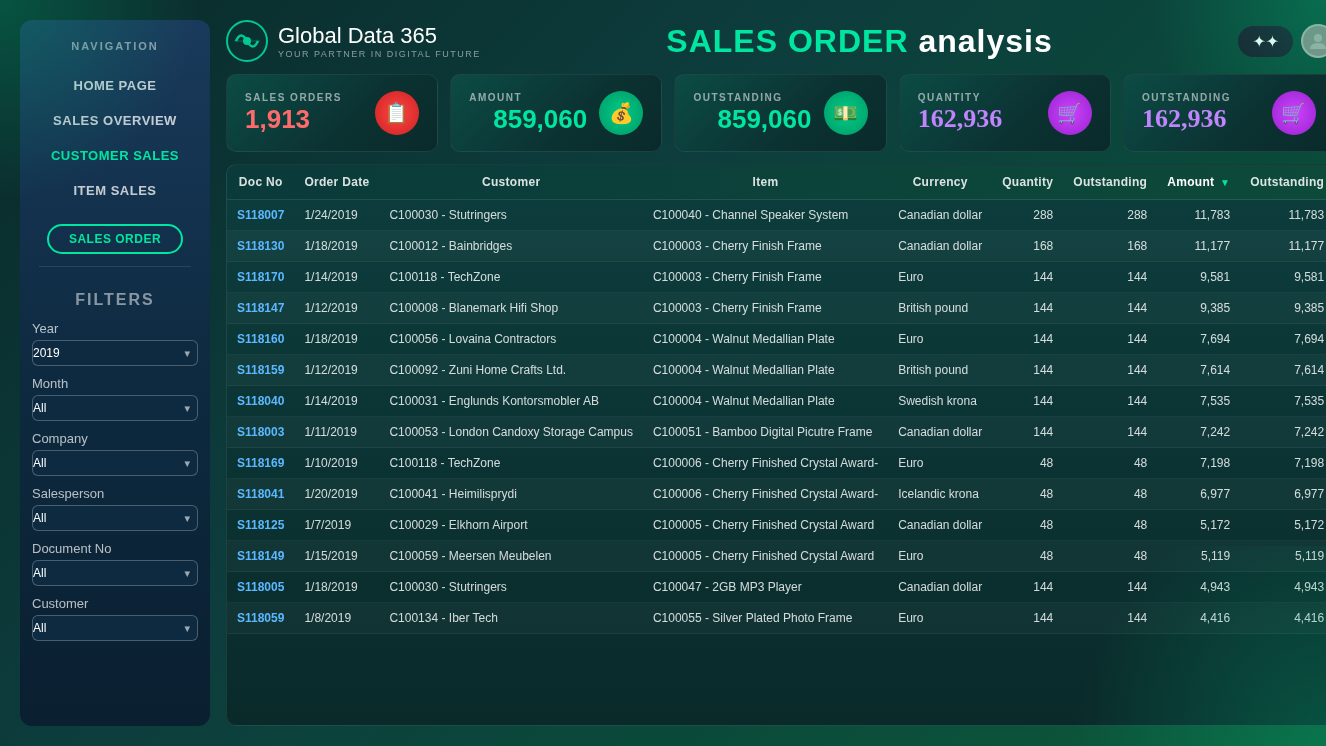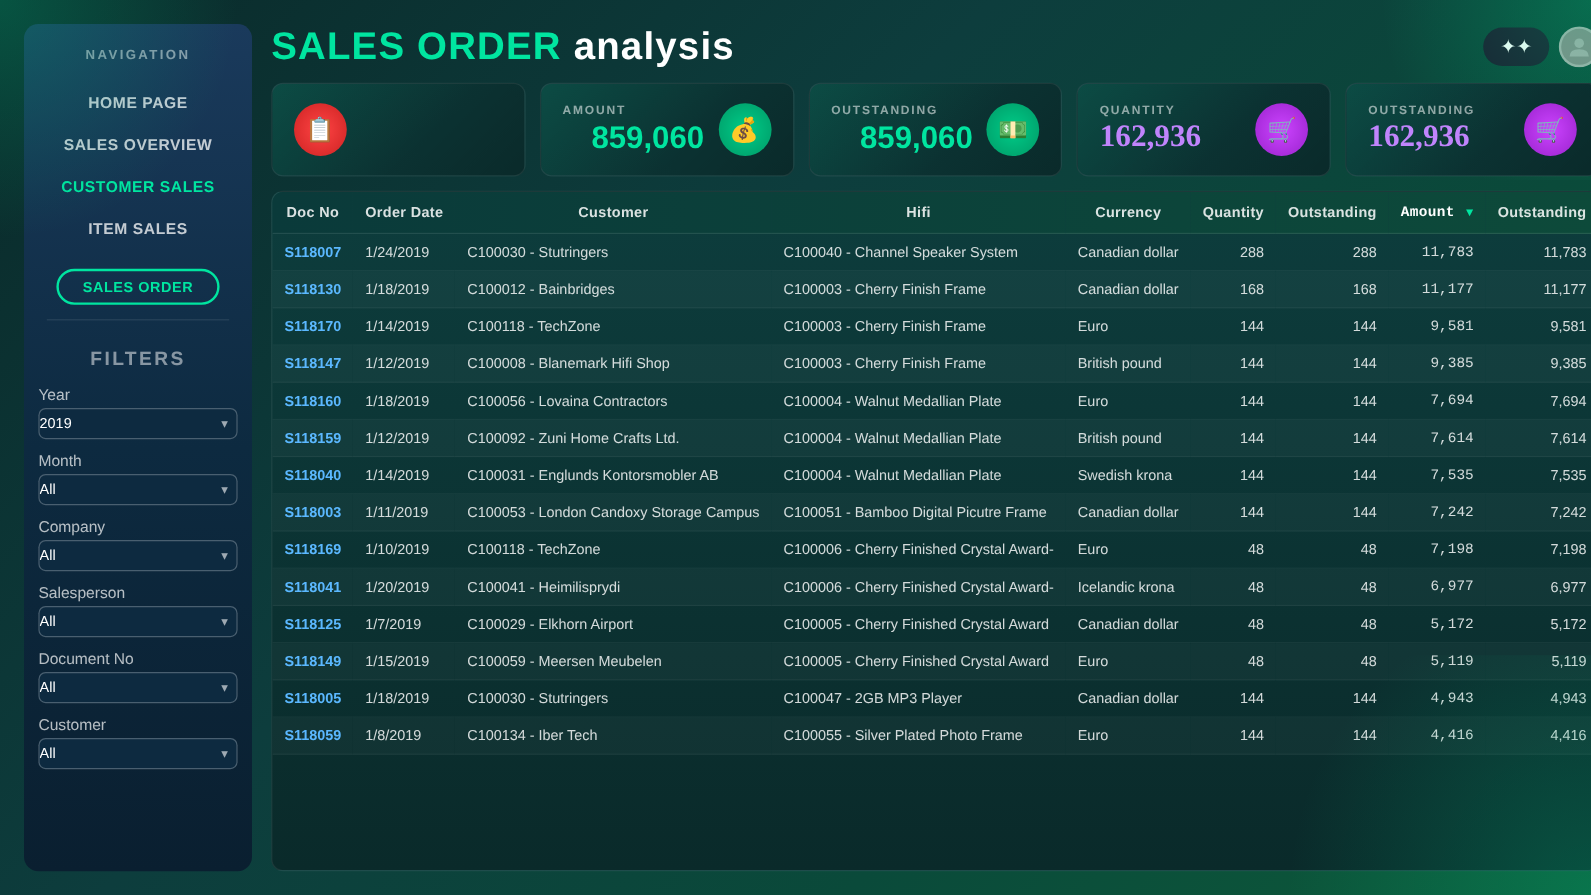--- a/index.html
+++ b/index.html
@@ -359,21 +359,21 @@
       text-align: center;
     }
 
     .col-docno { width: 72px; }
     .col-date { width: 85px; }
     .col-customer { width: 220px; }
     .col-item { width: 240px; }
     .col-currency { width: 120px; }
     .col-qty { width: 70px; text-align: right; }
     .col-outstanding { width: 90px; text-align: right; }
-    .col-amount { width: 80px; text-align: right; font-family: Liberation Mono, monospace; }
+    .col-amount { width: 80px; text-align: right; }
     .col-outstanding2 { width: 90px; text-align: right; }
   </style>
 </head>
 <body>
 
 <div class="bg-decor-tl"></div>
 <div class="bg-decor-tr"></div>
 <div class="bg-decor-br"></div>
 
 <div class="main-container">
@@ -445,38 +445,56 @@
         <select>
           <option>All</option>
         </select>
       </div>
     </div>
   </div>
 
   <div class="content">
 
     <div class="header">
+      <div class="logo-area">
+        <svg class="logo-icon" viewBox="0 0 42 42">
+          <circle cx="21" cy="21" r="20" fill="none" stroke="#00c896" stroke-width="2"></circle>
+          <path d="M10 21 Q15 10 21 21 Q27 32 32 21" fill="none" stroke="#00c896" stroke-width="2.5"></path>
+          <circle cx="21" cy="21" r="4" fill="#00c896"></circle>
+          <path d="M8 21 H34" stroke="rgba(0,200,150,0.4)" stroke-width="1"></path>
+        </svg>
+        <div class="logo-text">
+          <div class="logo-title">
+            <span>Global Data</span><span style="color:#fff"> 365</span>
+          </div>
+          <div class="logo-sub">YOUR PARTNER IN DIGITAL FUTURE</div>
+        </div>
+      </div>
 
       <div class="page-title">
         <span class="highlight">SALES ORDER</span><span> analysis</span>
       </div>
 
       <div class="header-actions">
         <button class="sparkle-btn">✦✦</button>
         <div class="avatar-btn">
           <svg width="20" height="20" viewBox="0 0 20 20">
             <circle cx="10" cy="7" r="4" fill="#aaa"></circle>
             <path d="M2 18 Q2 12 10 12 Q18 12 18 18" fill="#aaa"></path>
           </svg>
         </div>
       </div>
     </div>
 
     <div class="kpi-row">
       <div class="kpi-card">
+        <div class="kpi-info">
+          <span class="kpi-label">SALES ORDERS</span>
+          <span class="kpi-value red">1,913</span>
+        </div>
         <div class="kpi-icon red-bg">📋</div>
       </div>
       <div class="kpi-card">
         <div class="kpi-info">
           <span class="kpi-label">AMOUNT</span>
           <span class="kpi-value green">859,060</span>
         </div>
         <div class="kpi-icon green-bg">💰</div>
       </div>
       <div class="kpi-card">
@@ -503,21 +521,21 @@
     </div>
 
     <div class="table-container">
       <div class="table-scroll">
         <table>
           <thead>
             <tr>
               <th class="col-docno">Doc No</th>
               <th class="col-date">Order Date</th>
               <th class="col-customer">Customer</th>
-              <th class="col-item">Hifi</th>
+              <th class="col-item">Item</th>
               <th class="col-currency">Currency</th>
               <th class="col-qty">Quantity</th>
               <th class="col-outstanding">Outstanding</th>
               <th class="col-amount sort-active">Amount <span class="sort-arrow">▼</span></th>
               <th class="col-outstanding2">Outstanding</th>
             </tr>
           </thead>
           <tbody id="table-body">
           <tr>
     <td class="col-docno">S118007</td>

